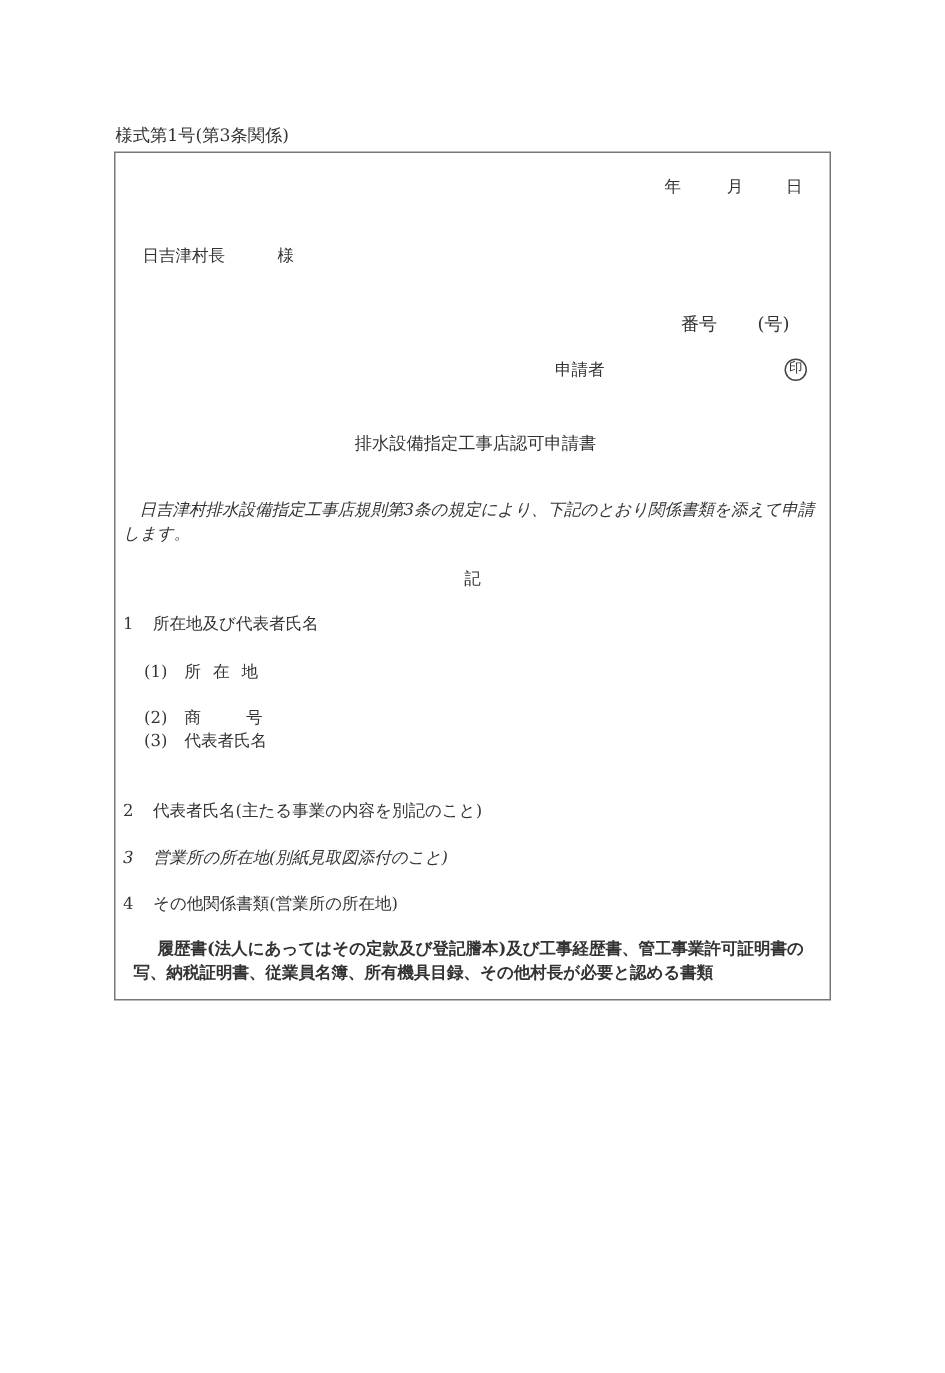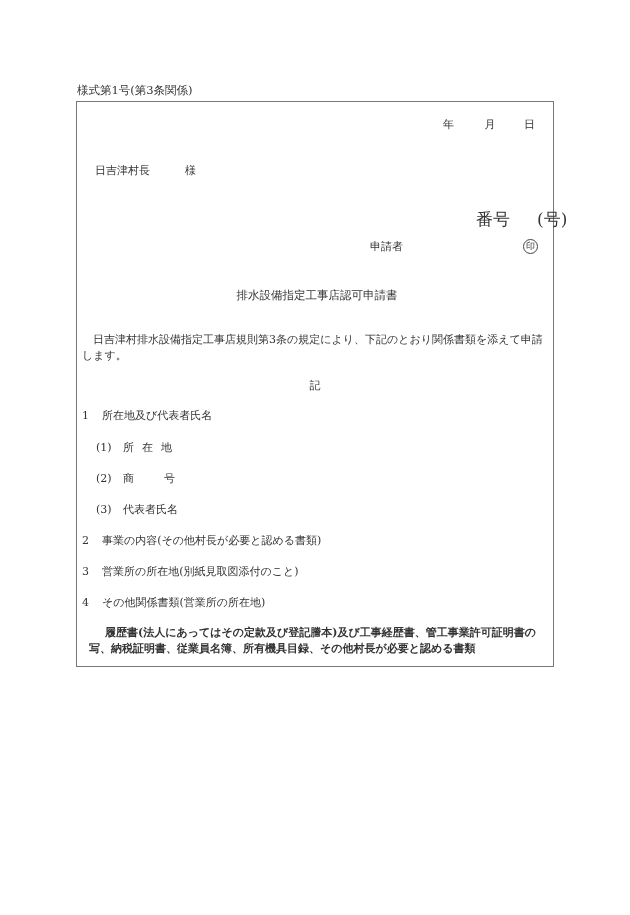--- a/index.html
+++ b/index.html
@@ -14,42 +14,43 @@
     .form-box {
       position: absolute; left: 76px; top: 101px; width: 478px; height: 566px;
       border: 1px solid #777777; box-sizing: border-box;
     }
     .date-row { left: 443px; top: 117px; font-size: 11px; text-align: right; }
     .date-row span { display: inline-block; }
     .date-year { margin-right: 27px; }
     .date-month { margin-right: 25px; }
     .addressee { left: 95px; top: 163px; font-size: 11px; }
     .addressee .honorific { margin-left: 35px; }
-    .number-row { left: 476px; top: 208px; font-size: 17px; }
+    .number-row { left: 454px; top: 208px; font-size: 12px; }
     .number-row .num-suffix { margin-left: 27px; }
     .applicant-row { left: 370px; top: 239px; font-size: 11px; text-align: right; }
     .seal {
       position: absolute; left: 523px; top: 239px; width: 13px; height: 13px;
       border: 1px solid #444; border-radius: 50%;
       font-size: 9px; line-height: 13px; text-align: center;
     }
     .doc-title { left: 0; width: 630px; top: 288px; text-align: center; font-size: 11.5px; padding-left: 2px; }
     .body-text {
       position: absolute; left: 82px; top: 332px; width: 470px;
       font-size: 11px; line-height: 16px; white-space: normal;
       text-indent: 11px;
+      font-style: italic;
     }
     .ki { left: 0; width: 630px; top: 378px; text-align: center; font-size: 11px; padding-left: 0px; }
     .item { font-size: 11px; }
     .item-1 { left: 82px; top: 408px; }
     .sub-1 { left: 96px; top: 440px; }
     .sub-2 { left: 96px; top: 471px; }
-    .sub-3 { left: 96px; top: 502px; }
+    .sub-3 { left: 96px; top: 486px; }
     .item-2 { left: 82px; top: 533px; }
-    .item-3 { left: 82px; top: 564px; }
+    .item-3 { left: 82px; top: 564px; font-style: italic; }
     .item-4 { left: 82px; top: 595px; }
     .num { display: inline-block; width: 20px; }
     .subnum { display: inline-block; width: 27px; }
     .spaced-1 { letter-spacing: 8px; }
     .spaced-2 .a { margin-right: 30px; }
     .attach-text {
       position: absolute; left: 89px; top: 625px; width: 462px;
       font-size: 11px; line-height: 16px; white-space: normal;
       text-indent: 16px;
       font-weight: bold;
@@ -95,21 +96,21 @@
 
 <div class="abs item sub-2 spaced-2">
   <span class="subnum">(2)</span><span class="a">商</span><span>号</span>
 </div>
 
 <div class="abs item sub-3">
   <span class="subnum">(3)</span><span>代表者氏名</span>
 </div>
 
 <div class="abs item item-2">
-  <span class="num">2</span><span>事業の内容(その他村長が必要と認める書類)</span>
+  <span class="num">2</span><span>代表者氏名(主たる事業の内容を別記のこと)</span>
 </div>
 
 <div class="abs item item-3">
   <span class="num">3</span><span>営業所の所在地(別紙見取図添付のこと)</span>
 </div>
 
 <div class="abs item item-4">
   <span class="num">4</span><span>その他関係書類(営業所の所在地)</span>
 </div>
 

